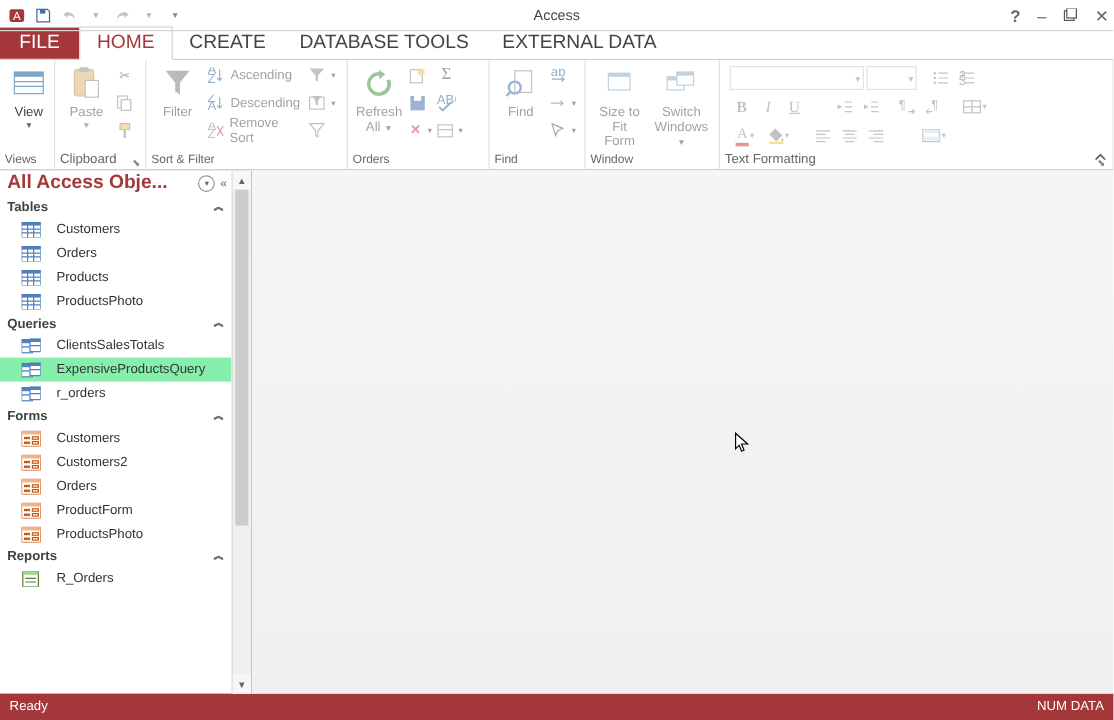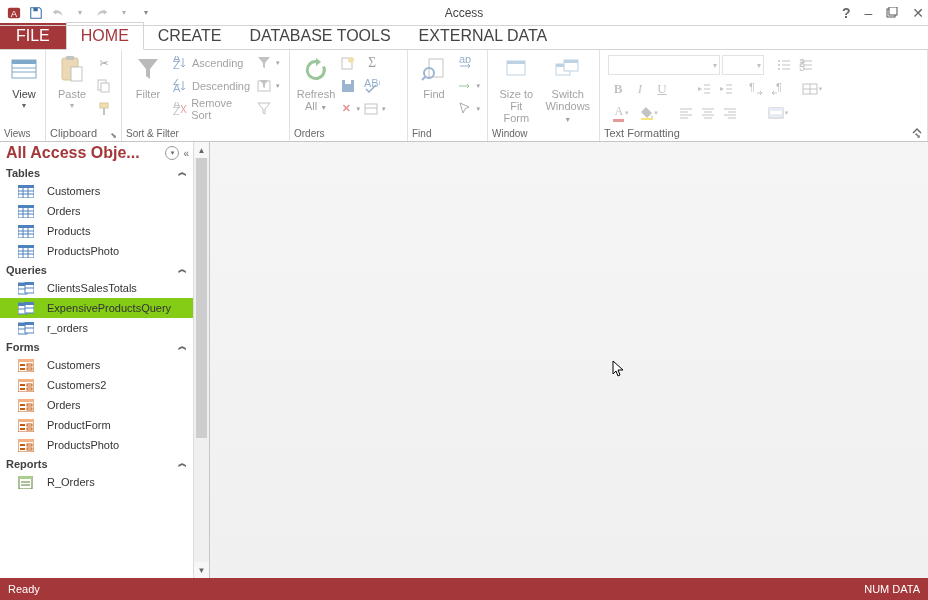--- a/index.html
+++ b/index.html
@@ -36,21 +36,21 @@
 .navinner{flex:1;display:flex;flex-direction:column;overflow:hidden}
 .navhead{display:flex;align-items:center;padding:2px 4px 2px 6px;gap:4px}
 .navtitle{color:#a4373a;font-size:16px;font-weight:600;flex:1;white-space:nowrap;overflow:hidden;text-overflow:ellipsis}
 .navcircle{width:14px;height:14px;border:1px solid #999;border-radius:50%;display:flex;align-items:center;justify-content:center;font-size:7px;color:#666}
 .chev{font-size:10px;color:#666}
 .section{padding:2px 6px;font-size:12px;font-weight:600;color:#414141;display:flex;align-items:center}
 .section .sp{flex:1}
 .section .upchev{font-size:9px;color:#666}
 .item{display:flex;align-items:center;gap:13px;padding:3px 20px 3px 18px;font-size:11px;color:#333}
 .item .oicon{width:16px;height:14px;display:flex;align-items:center;justify-content:center}
-.item.selected{background:#84cc16}
+.item.selected{background:#86efac}
 .vscroll{width:16px;background:#f0f0f0;border-left:1px solid #dcdcdc;display:flex;flex-direction:column}
 .vscroll .arr{height:16px;display:flex;align-items:center;justify-content:center;font-size:8px;color:#666;background:#f7f7f7}
 .vscroll .track{flex:1;position:relative}
 .vscroll .thumb{position:absolute;left:2px;right:2px;top:0;height:280px;background:#cdcdcd}
 .canvas{flex:1;background:linear-gradient(#f5f5f5,#f0f0f0);position:relative}
 .cursor{position:absolute;left:402px;top:218px}
 .statusbar{height:22px;background:#a4373a;color:#fff;display:flex;align-items:center;padding:0 8px;font-size:11px}
 .statusbar .sp{flex:1}
 svg{display:block}
 .disabled{opacity:.5}

